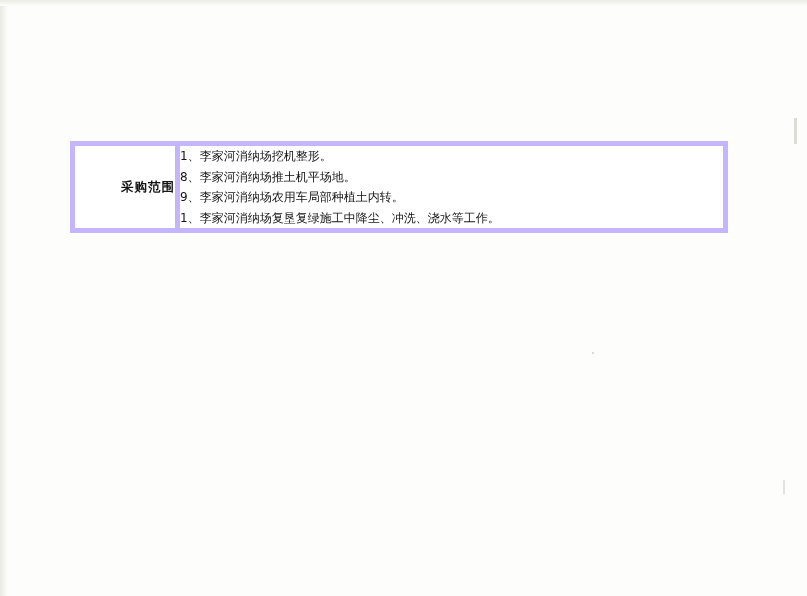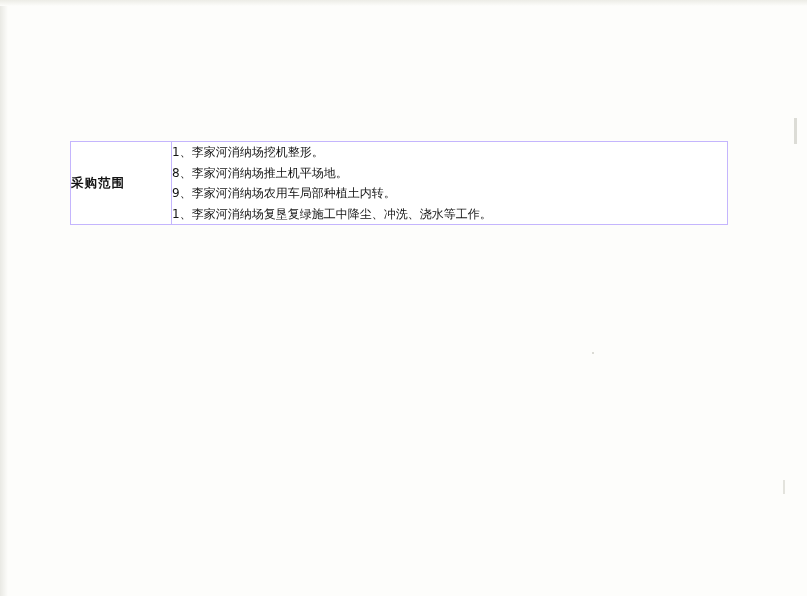--- a/index.html
+++ b/index.html
@@ -60,27 +60,27 @@
 
   .doc-table {
     position: absolute;
     left: 70px;
     top: 141px;
     width: 658px;
     border-collapse: collapse;
     background: #ffffff;
   }
   .doc-table td {
-    border: 1px solid #c4b5fd;
+    border: 5px solid #c4b5fd;
     vertical-align: middle;
     padding: 0;
   }
   .label-cell {
     width: 100px;
-    text-align: left;
+    text-align: right;
     font-size: 12.5px;
     font-weight: bold;
     color: #141414;
     letter-spacing: 1px;
     line-height: 22px;
     padding: 4px 6px;
   }
   .label-cell .line {
     display: block;
   }

